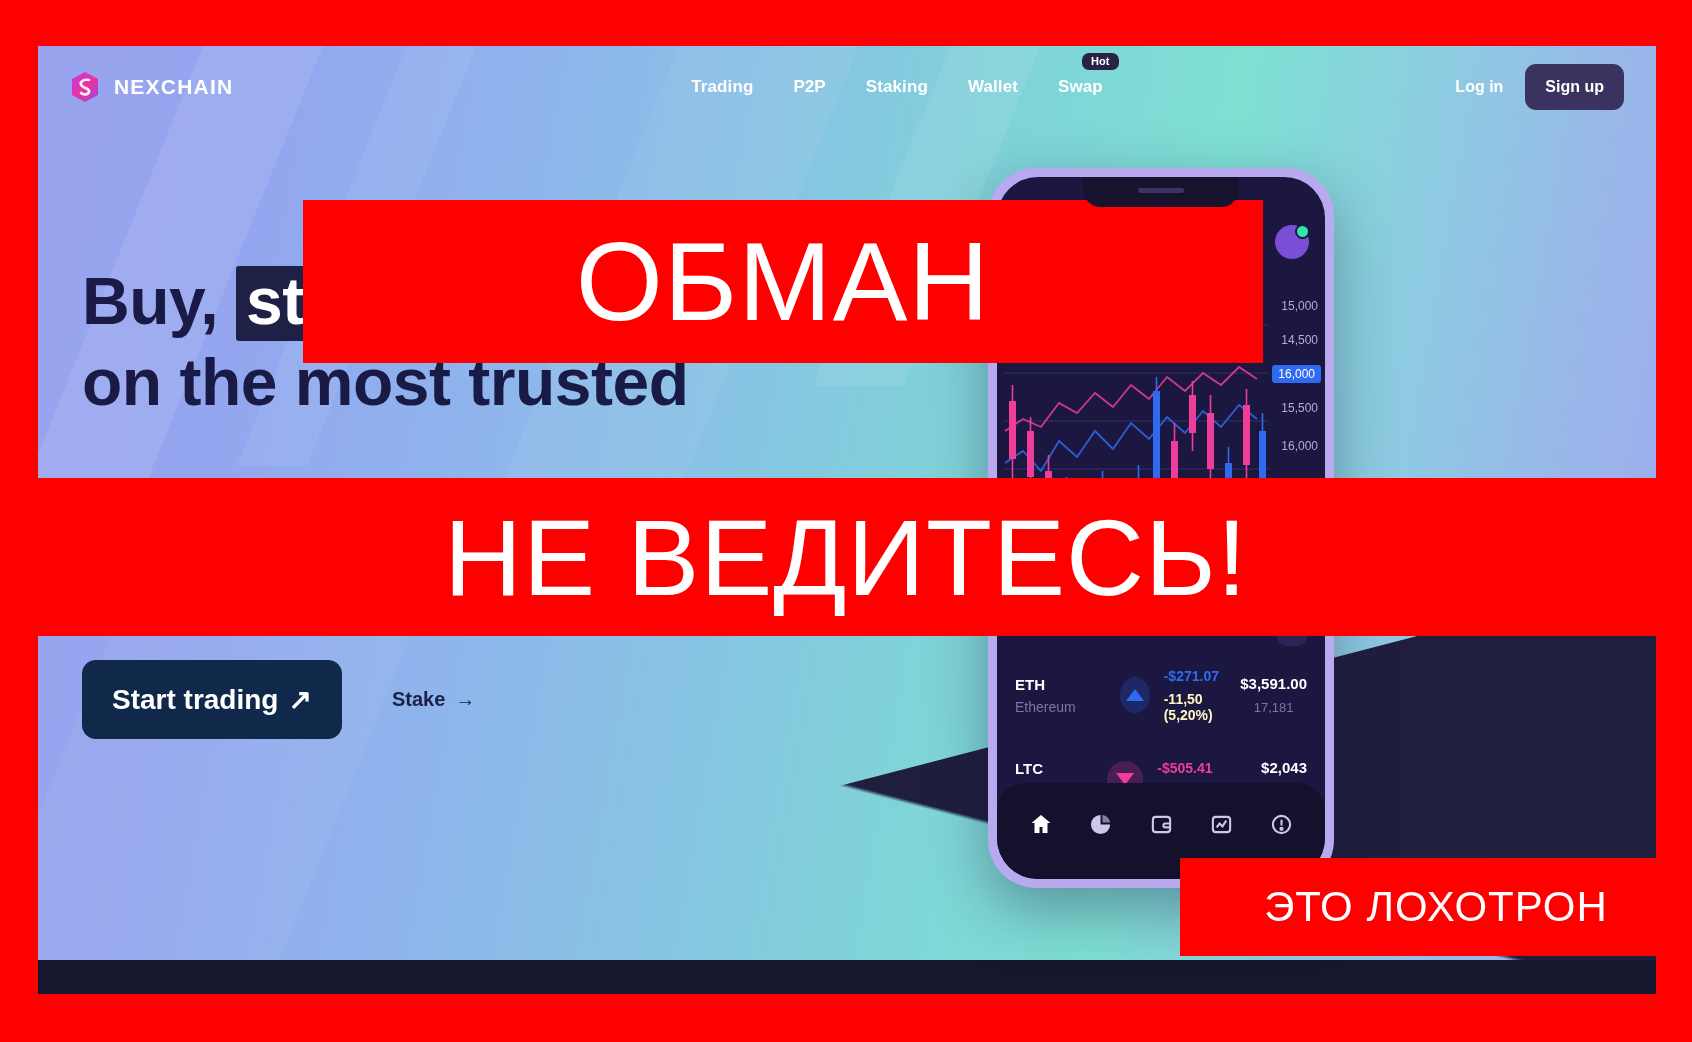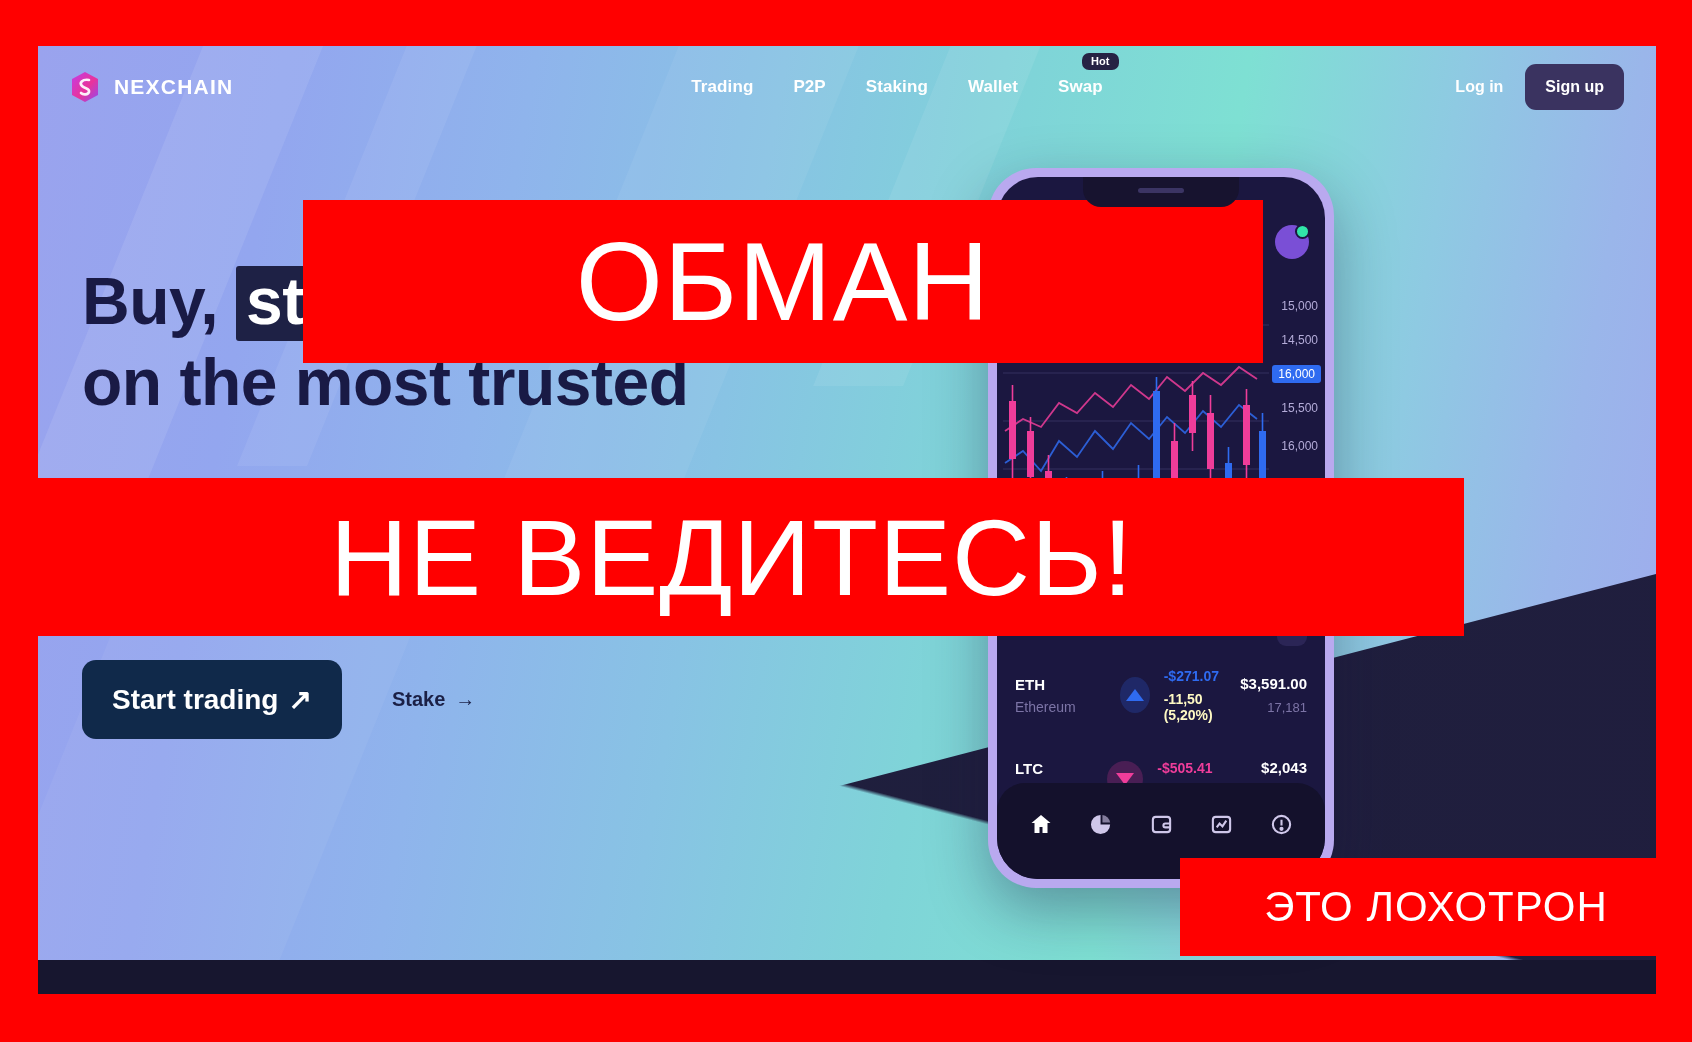--- a/index.html
+++ b/index.html
@@ -150,37 +150,37 @@
   .nm { color: #7c74a6; font-size: 14px; font-weight: 400; margin-top: 6px; }
   .arrow-badge {
     width: 36px; height: 36px; border-radius: 50%;
     display: flex; align-items: center; justify-content: center;
     margin-left: 44px;
   }
   .tri { width: 0; height: 0; }
   .deltas { margin-left: 14px; }
   .d1 { font-size: 14px; font-weight: 600; }
   .d2 { font-size: 14px; font-weight: 600; margin-top: 7px; }
-  .prices { margin-left: auto; text-align: right; }
+  .prices { margin-left: auto; text-align: center; }
   .p1 { color: #fff; font-size: 15px; font-weight: 700; }
   .p2 { color: #7c74a6; font-size: 13px; margin-top: 8px; }
 
   .tabbar {
     position: absolute; left: 0; bottom: 0; width: 100%; height: 96px;
     background: #14112c; border-top-left-radius: 28px; border-top-right-radius: 28px;
     display: flex; align-items: center; justify-content: space-around; padding: 0 14px 14px;
   }
   .tabicon { width: 26px; height: 26px; display: flex; align-items: center; justify-content: center; }
 
   
   .ov { position: absolute; background: #ff0000; color: #ffffff; font-weight: 400;
         display: flex; align-items: center; justify-content: center; letter-spacing: 1px; }
   .ov-top { left: 303px; top: 200px; width: 960px; height: 163px; }
   .ov-top span { font-size: 112px; font-weight: 400; }
-  .ov-mid { left: 0; top: 478px; width: 1464px; height: 158px; }
+  .ov-mid { left: 0; top: 478px; width: 1692px; height: 158px; }
   .ov-mid span { font-size: 108px; font-weight: 400; }
   .ov-bot { left: 1180px; top: 858px; width: 512px; height: 98px; }
   .ov-bot span { font-size: 42px; font-weight: 400; }
 </style>
 </head>
 <body>
 
 <div id="root">
 
   <div class="site">

